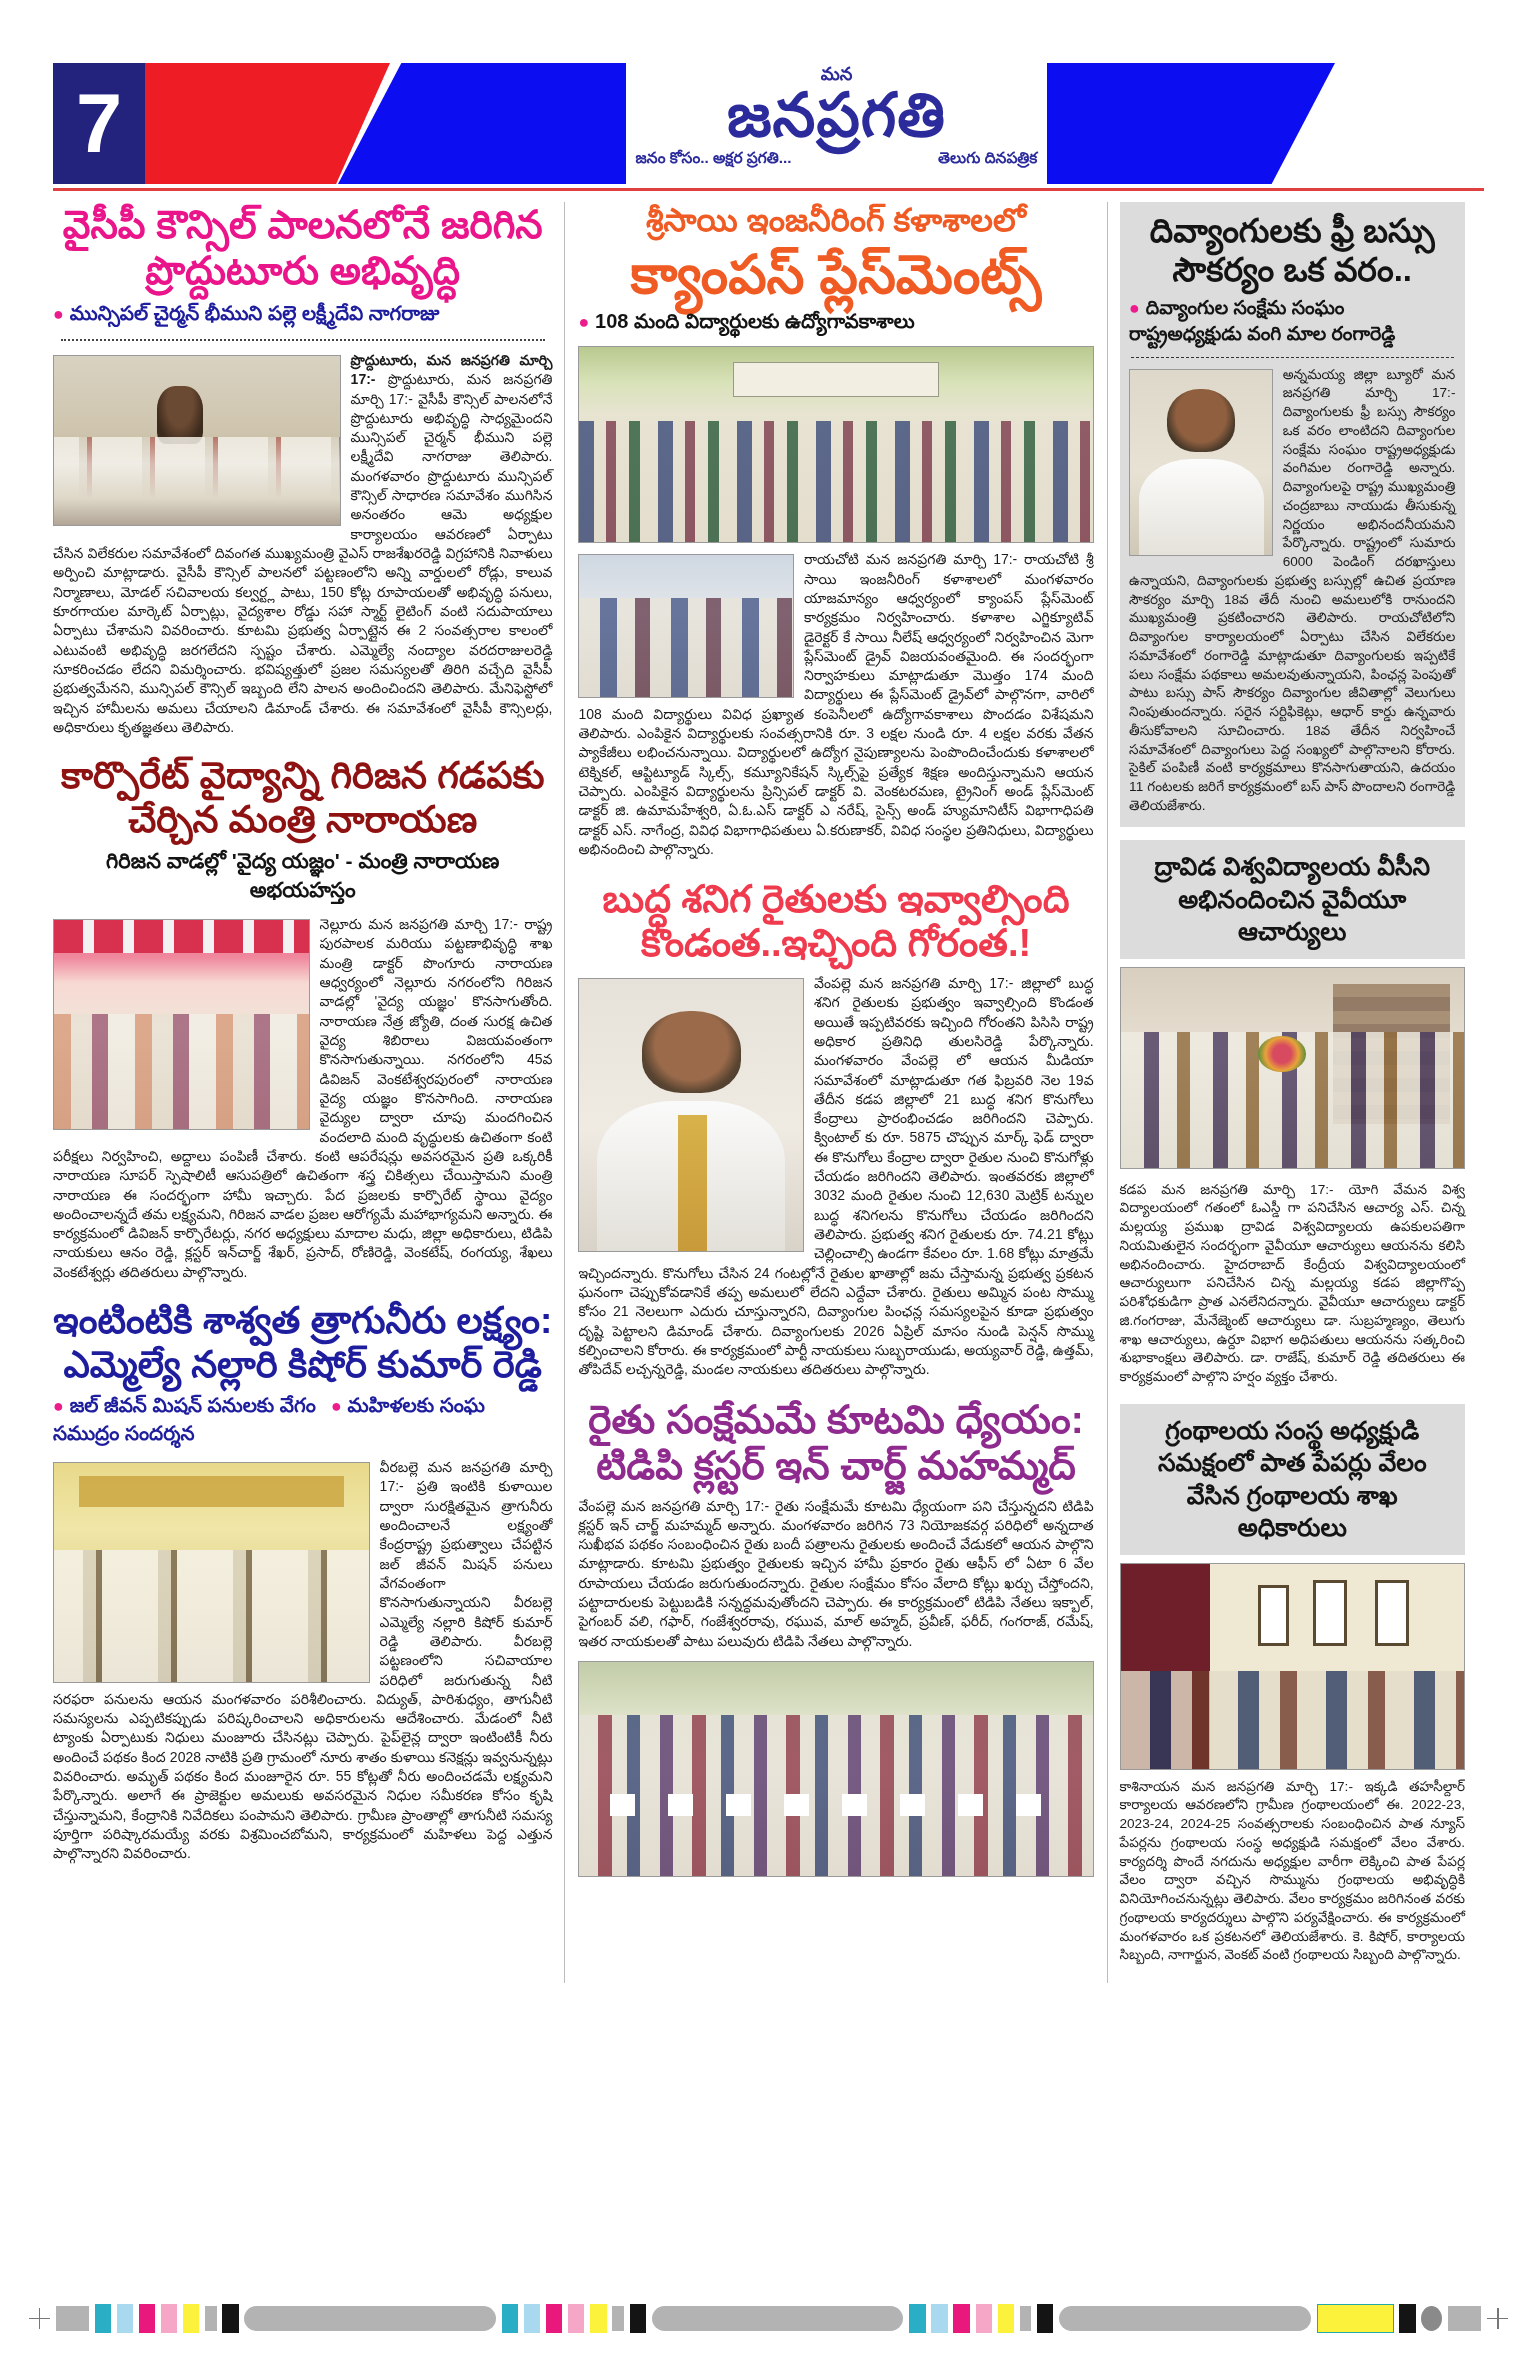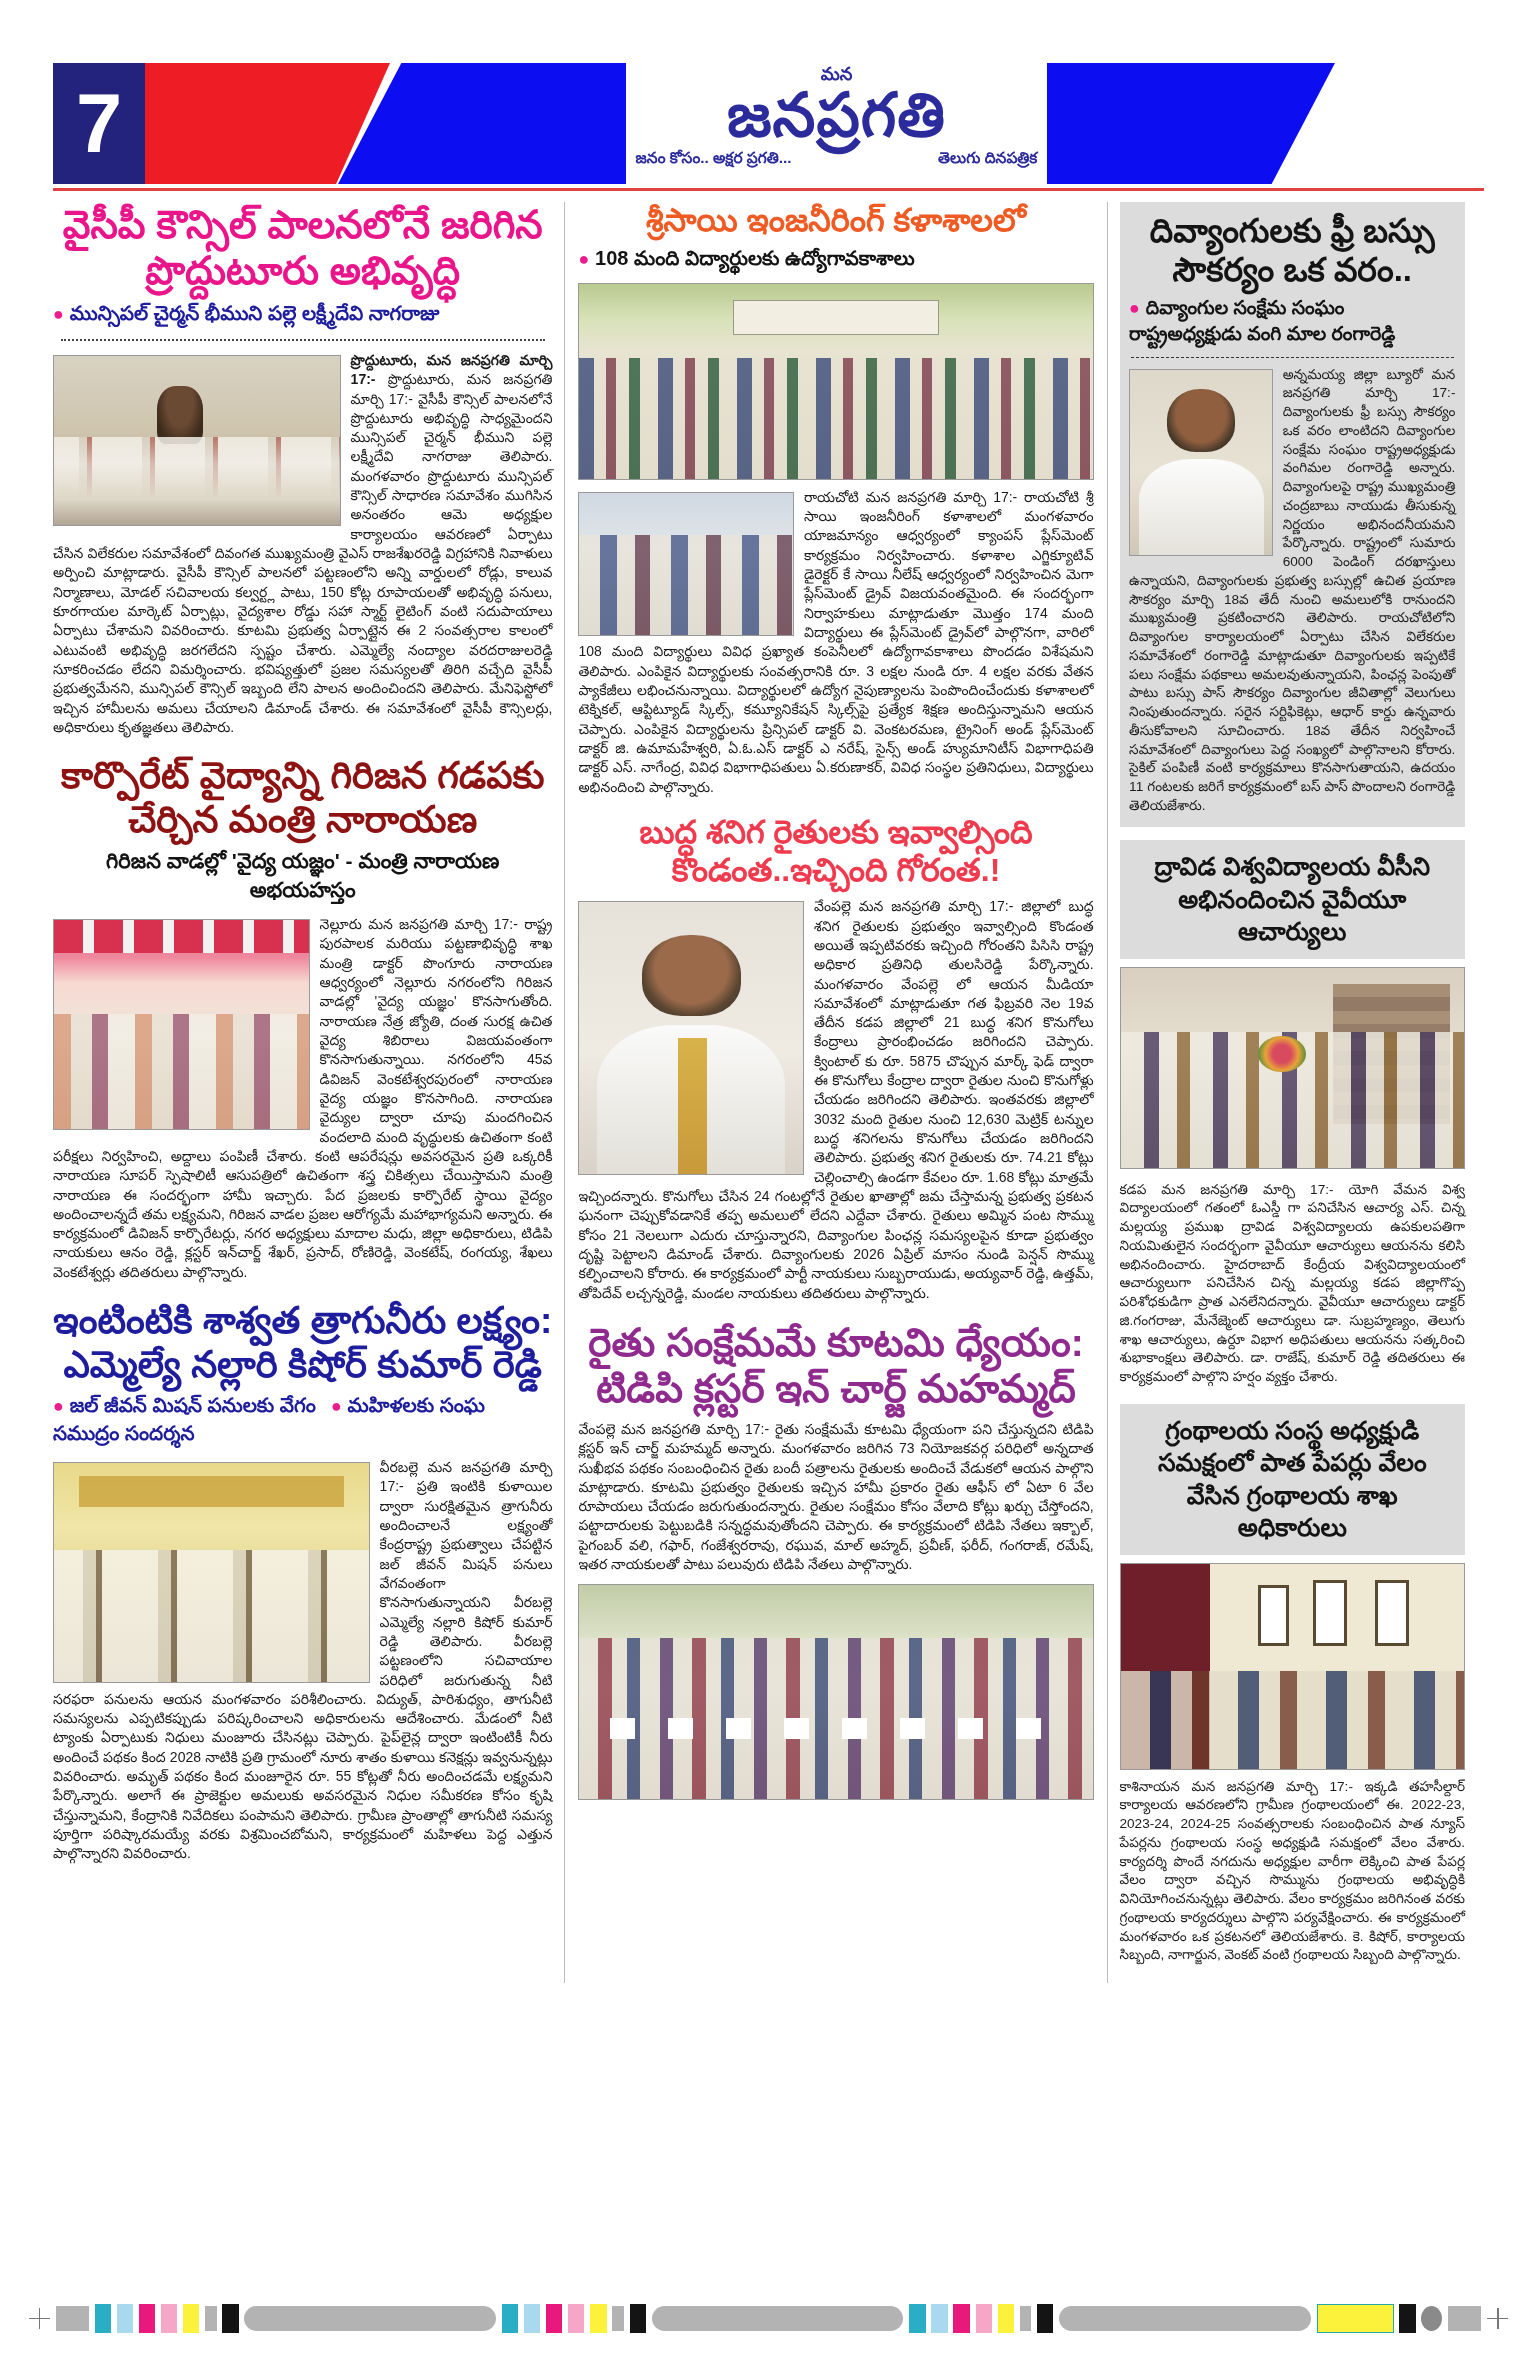--- a/index.html
+++ b/index.html
@@ -30,21 +30,21 @@
   .col-mid   { width:544px; padding:0 13.4px; border-left:1px solid #bbb; border-right:1px solid #bbb; }
   .col-right { width:357px; padding-left:11.5px; }
 
   .story { margin-bottom:17.3px; }
   .hl { text-align:center; font-weight:bold; line-height:1.18; }
   .hl-pink   { font-size:39px; color:#ea158a; }
   .hl-maroon { font-size:37px; color:#8e1212; }
   .hl-navy   { font-size:37px; color:#1d1d9e; }
   .hl-orange-sm { font-size:32px; color:#f05a23; }
   .hl-orange-lg { font-size:54px; color:#f05a23; line-height:1.05; margin-top:5.8px; }
-  .hl-red    { font-size:32px; color:#ef3b4d; }
+  .hl-red    { font-size:38px; color:#ef3b4d; }
   .hl-purple { font-size:39px; color:#8f2b8f; }
   .hl-black-lg { font-size:33px; color:#141414; }
   .hl-black-md { font-size:25px; color:#141414; line-height:1.3; }
 
   .byline { text-align:left; font-weight:bold; margin-top:7.7px; font-size:20px; }
   .byline .bullet { color:#ec1c8c; font-size:18px; margin-right:5.8px; }
   .byline-blue  { color:#1d1d9e; }
   .byline-black { color:#141414; }
   .sub-black { text-align:center; font-weight:bold; font-size:21px; color:#141414; margin-top:7.7px; }
 
@@ -145,20 +145,21 @@
           <span>వీరబల్లె మన జనప్రగతి మార్చి 17:- ప్రతి ఇంటికి కుళాయిల ద్వారా సురక్షితమైన త్రాగునీరు అందించాలనే లక్ష్యంతో కేంద్రరాష్ట్ర ప్రభుత్వాలు చేపట్టిన జల్ జీవన్ మిషన్ పనులు వేగవంతంగా కొనసాగుతున్నాయని వీరబల్లె ఎమ్మెల్యే నల్లారి కిషోర్ కుమార్ రెడ్డి తెలిపారు. వీరబల్లె పట్టణంలోని సచివాయాల పరిధిలో జరుగుతున్న నీటి సరఫరా పనులను ఆయన మంగళవారం పరిశీలించారు. విద్యుత్, పారిశుధ్యం, తాగునీటి సమస్యలను ఎప్పటికప్పుడు పరిష్కరించాలని అధికారులను ఆదేశించారు. మేడంలో నీటి ట్యాంకు ఏర్పాటుకు నిధులు మంజూరు చేసినట్లు చెప్పారు. పైప్‌లైన్ల ద్వారా ఇంటింటికీ నీరు అందించే పథకం కింద 2028 నాటికి ప్రతి గ్రామంలో నూరు శాతం కుళాయి కనెక్షన్లు ఇవ్వనున్నట్లు వివరించారు. అమృత్ పథకం కింద మంజూరైన రూ. 55 కోట్లతో నీరు అందించడమే లక్ష్యమని పేర్కొన్నారు. అలాగే ఈ ప్రాజెక్టుల అమలుకు అవసరమైన నిధుల సమీకరణ కోసం కృషి చేస్తున్నామని, కేంద్రానికి నివేదికలు పంపామని తెలిపారు. గ్రామీణ ప్రాంతాల్లో తాగునీటి సమస్య పూర్తిగా పరిష్కారమయ్యే వరకు విశ్రమించబోమని, కార్యక్రమంలో మహిళలు పెద్ద ఎత్తున పాల్గొన్నారని వివరించారు.</span>
         </div>
       </div>
 
     </div>
 
     <div class="col col-mid">
 
       <div class="story">
         <div class="hl hl-orange-sm">శ్రీసాయి ఇంజనీరింగ్ కళాశాలలో</div>
+        <div class="hl hl-orange-lg">క్యాంపస్ ప్లేస్‌మెంట్స్</div>
         <div class="byline byline-black">
           <span class="bullet">●</span><span>108 మంది విద్యార్థులకు ఉద్యోగావకాశాలు</span>
         </div>
         <div class="photo ph-full" style="height:197px;margin-top:7.7px;background:linear-gradient(180deg,#b9c98f 0%,#d8e2b8 18%,#e8e4d2 35%,#d2caba 100%);">
           <div style="position:absolute;top:8%;left:30%;width:40%;height:18%;background:#f2efe2;border:1px solid #998;"></div>
           <div class="heads" style="height:62%;background:repeating-linear-gradient(90deg,#3a4a78 0 15.4px,#e8e2d2 15.4px 27px,#7a3a4a 27px 37px,#e8e2d2 37px 50px,#2a5a3a 50px 61px,#e8e2d2 61px 79px);opacity:.8;"></div>
         </div>
         <div class="bodytxt">
           <div class="photo ph-float-l" style="width:216px;height:144px;background:linear-gradient(180deg,#cfd8e2 0%,#e2e6ea 40%,#b9b2a2 100%);">
             <div class="heads" style="height:70%;background:repeating-linear-gradient(90deg,#e8e4da 0 21px,#51618f 21px 38px,#e8e4da 38px 56px,#6f4a5a 56px 71px);opacity:.85;"></div>

